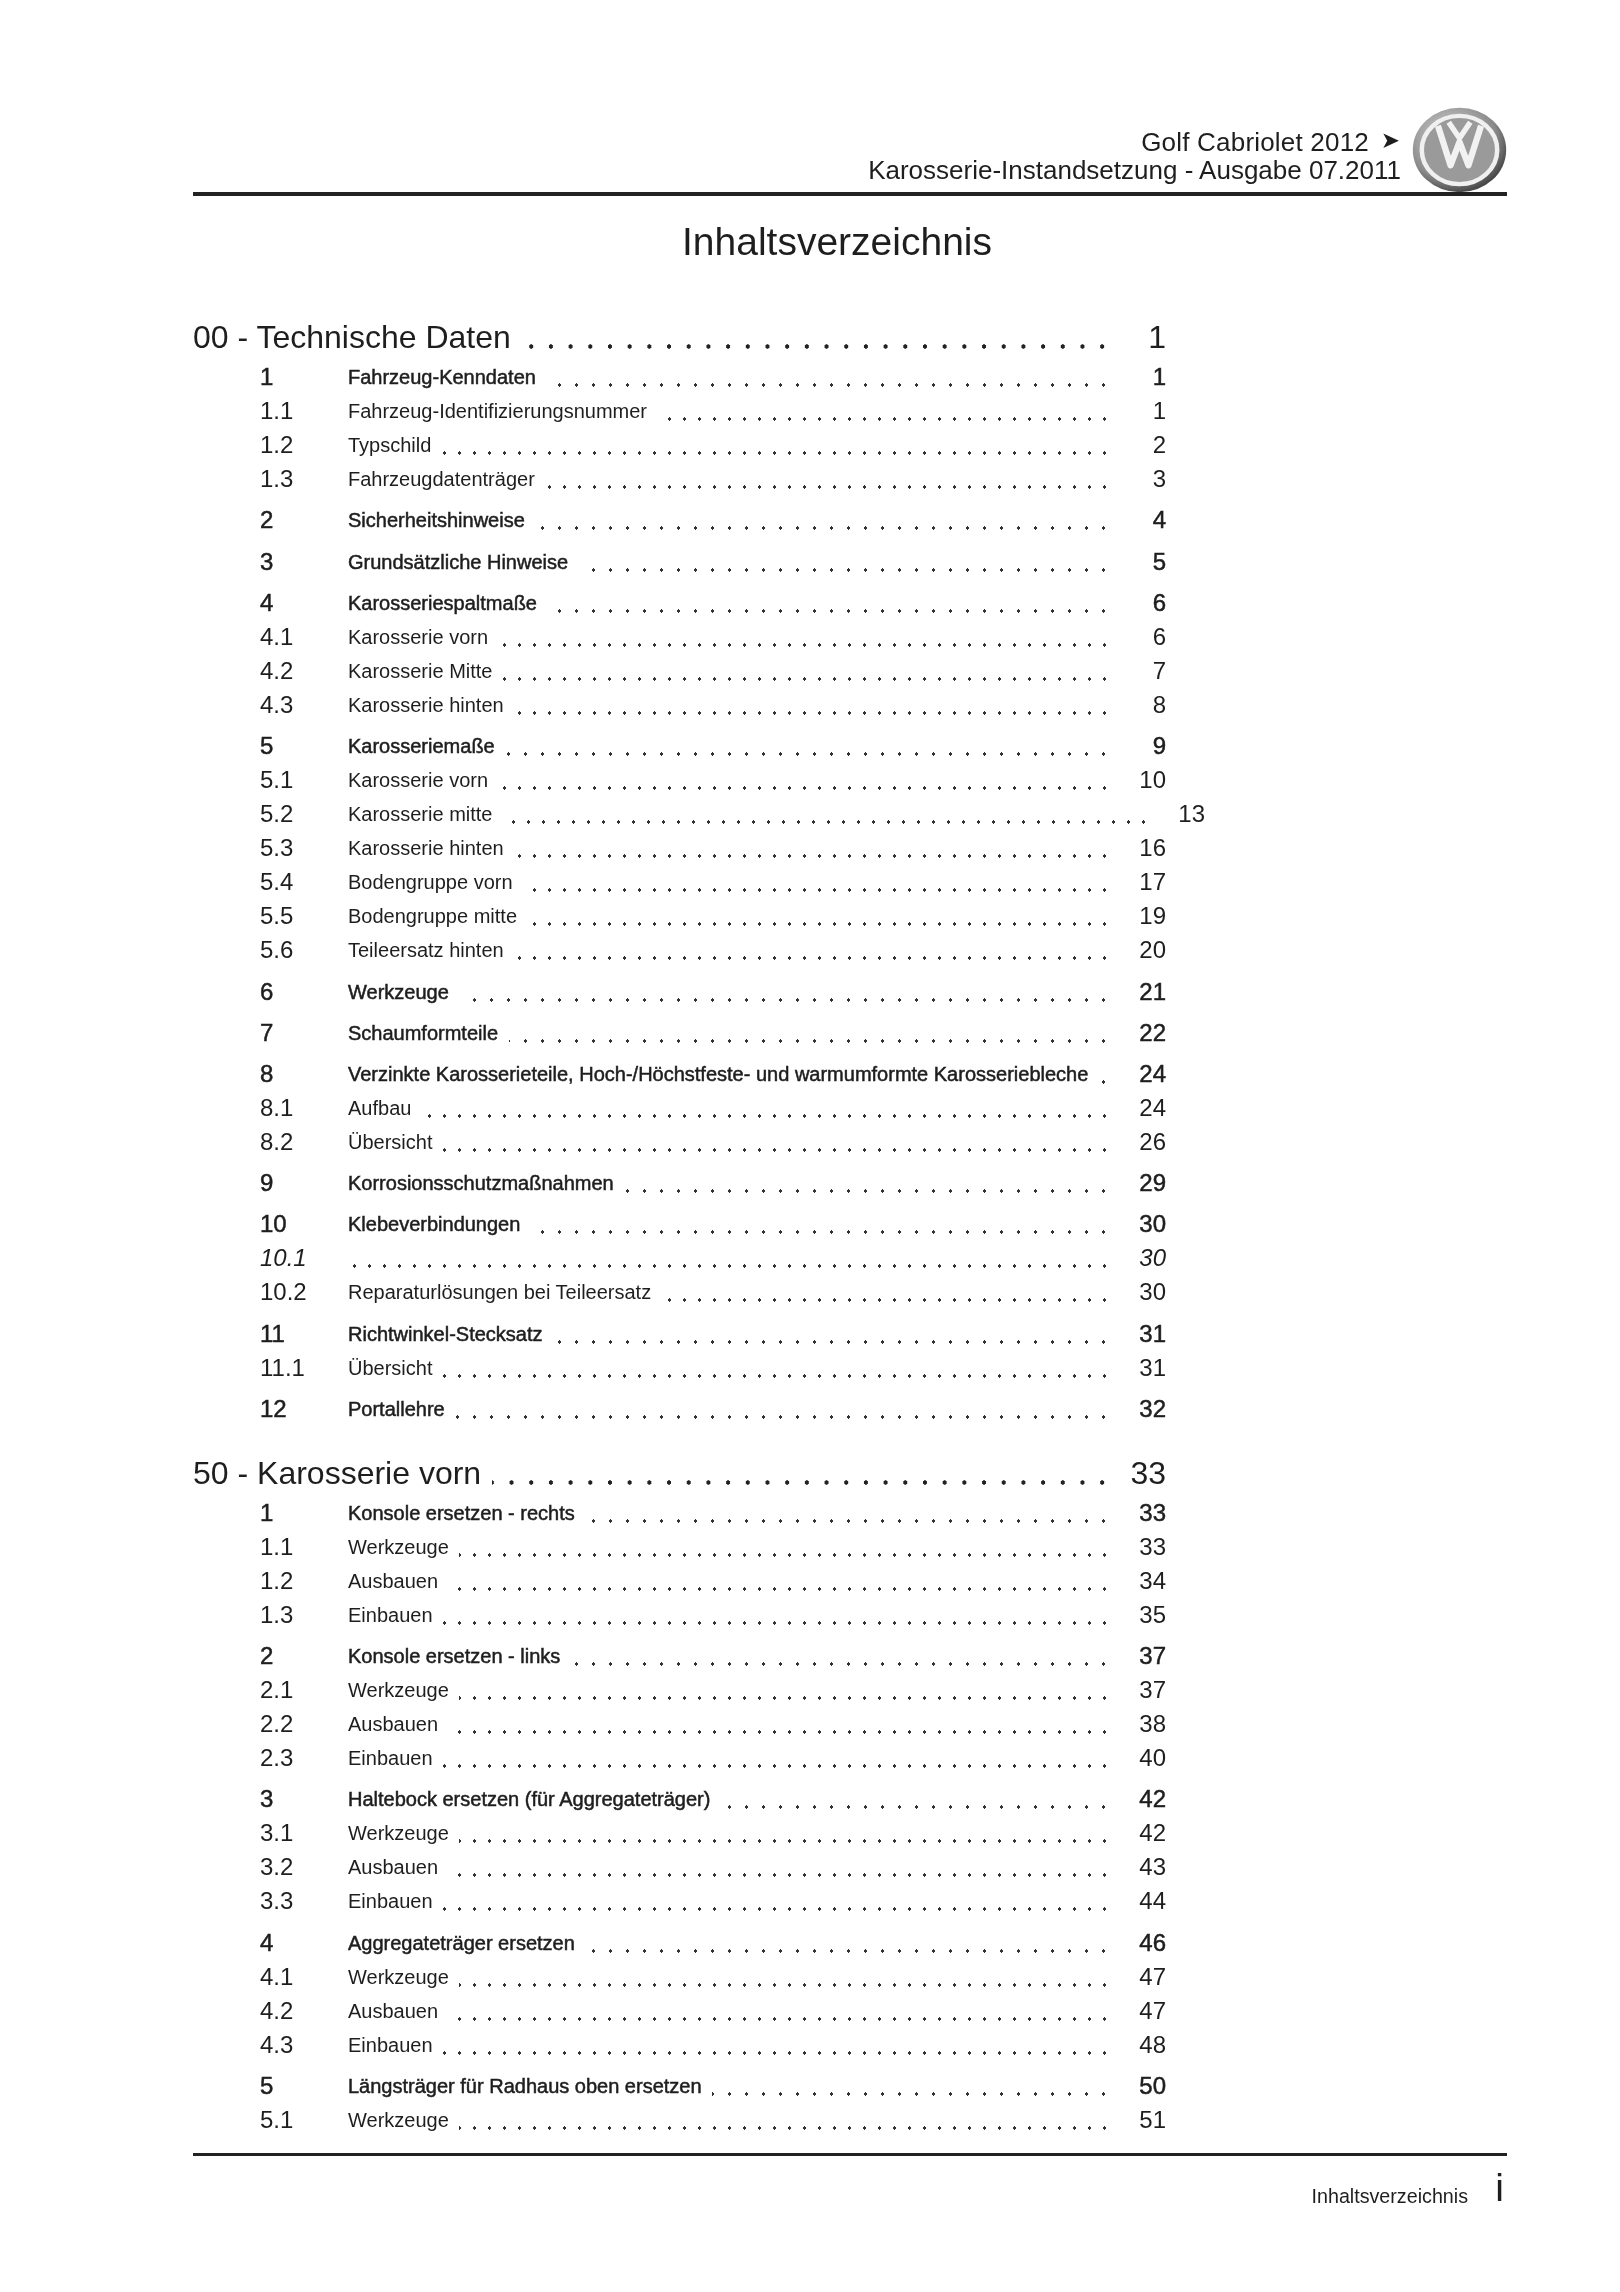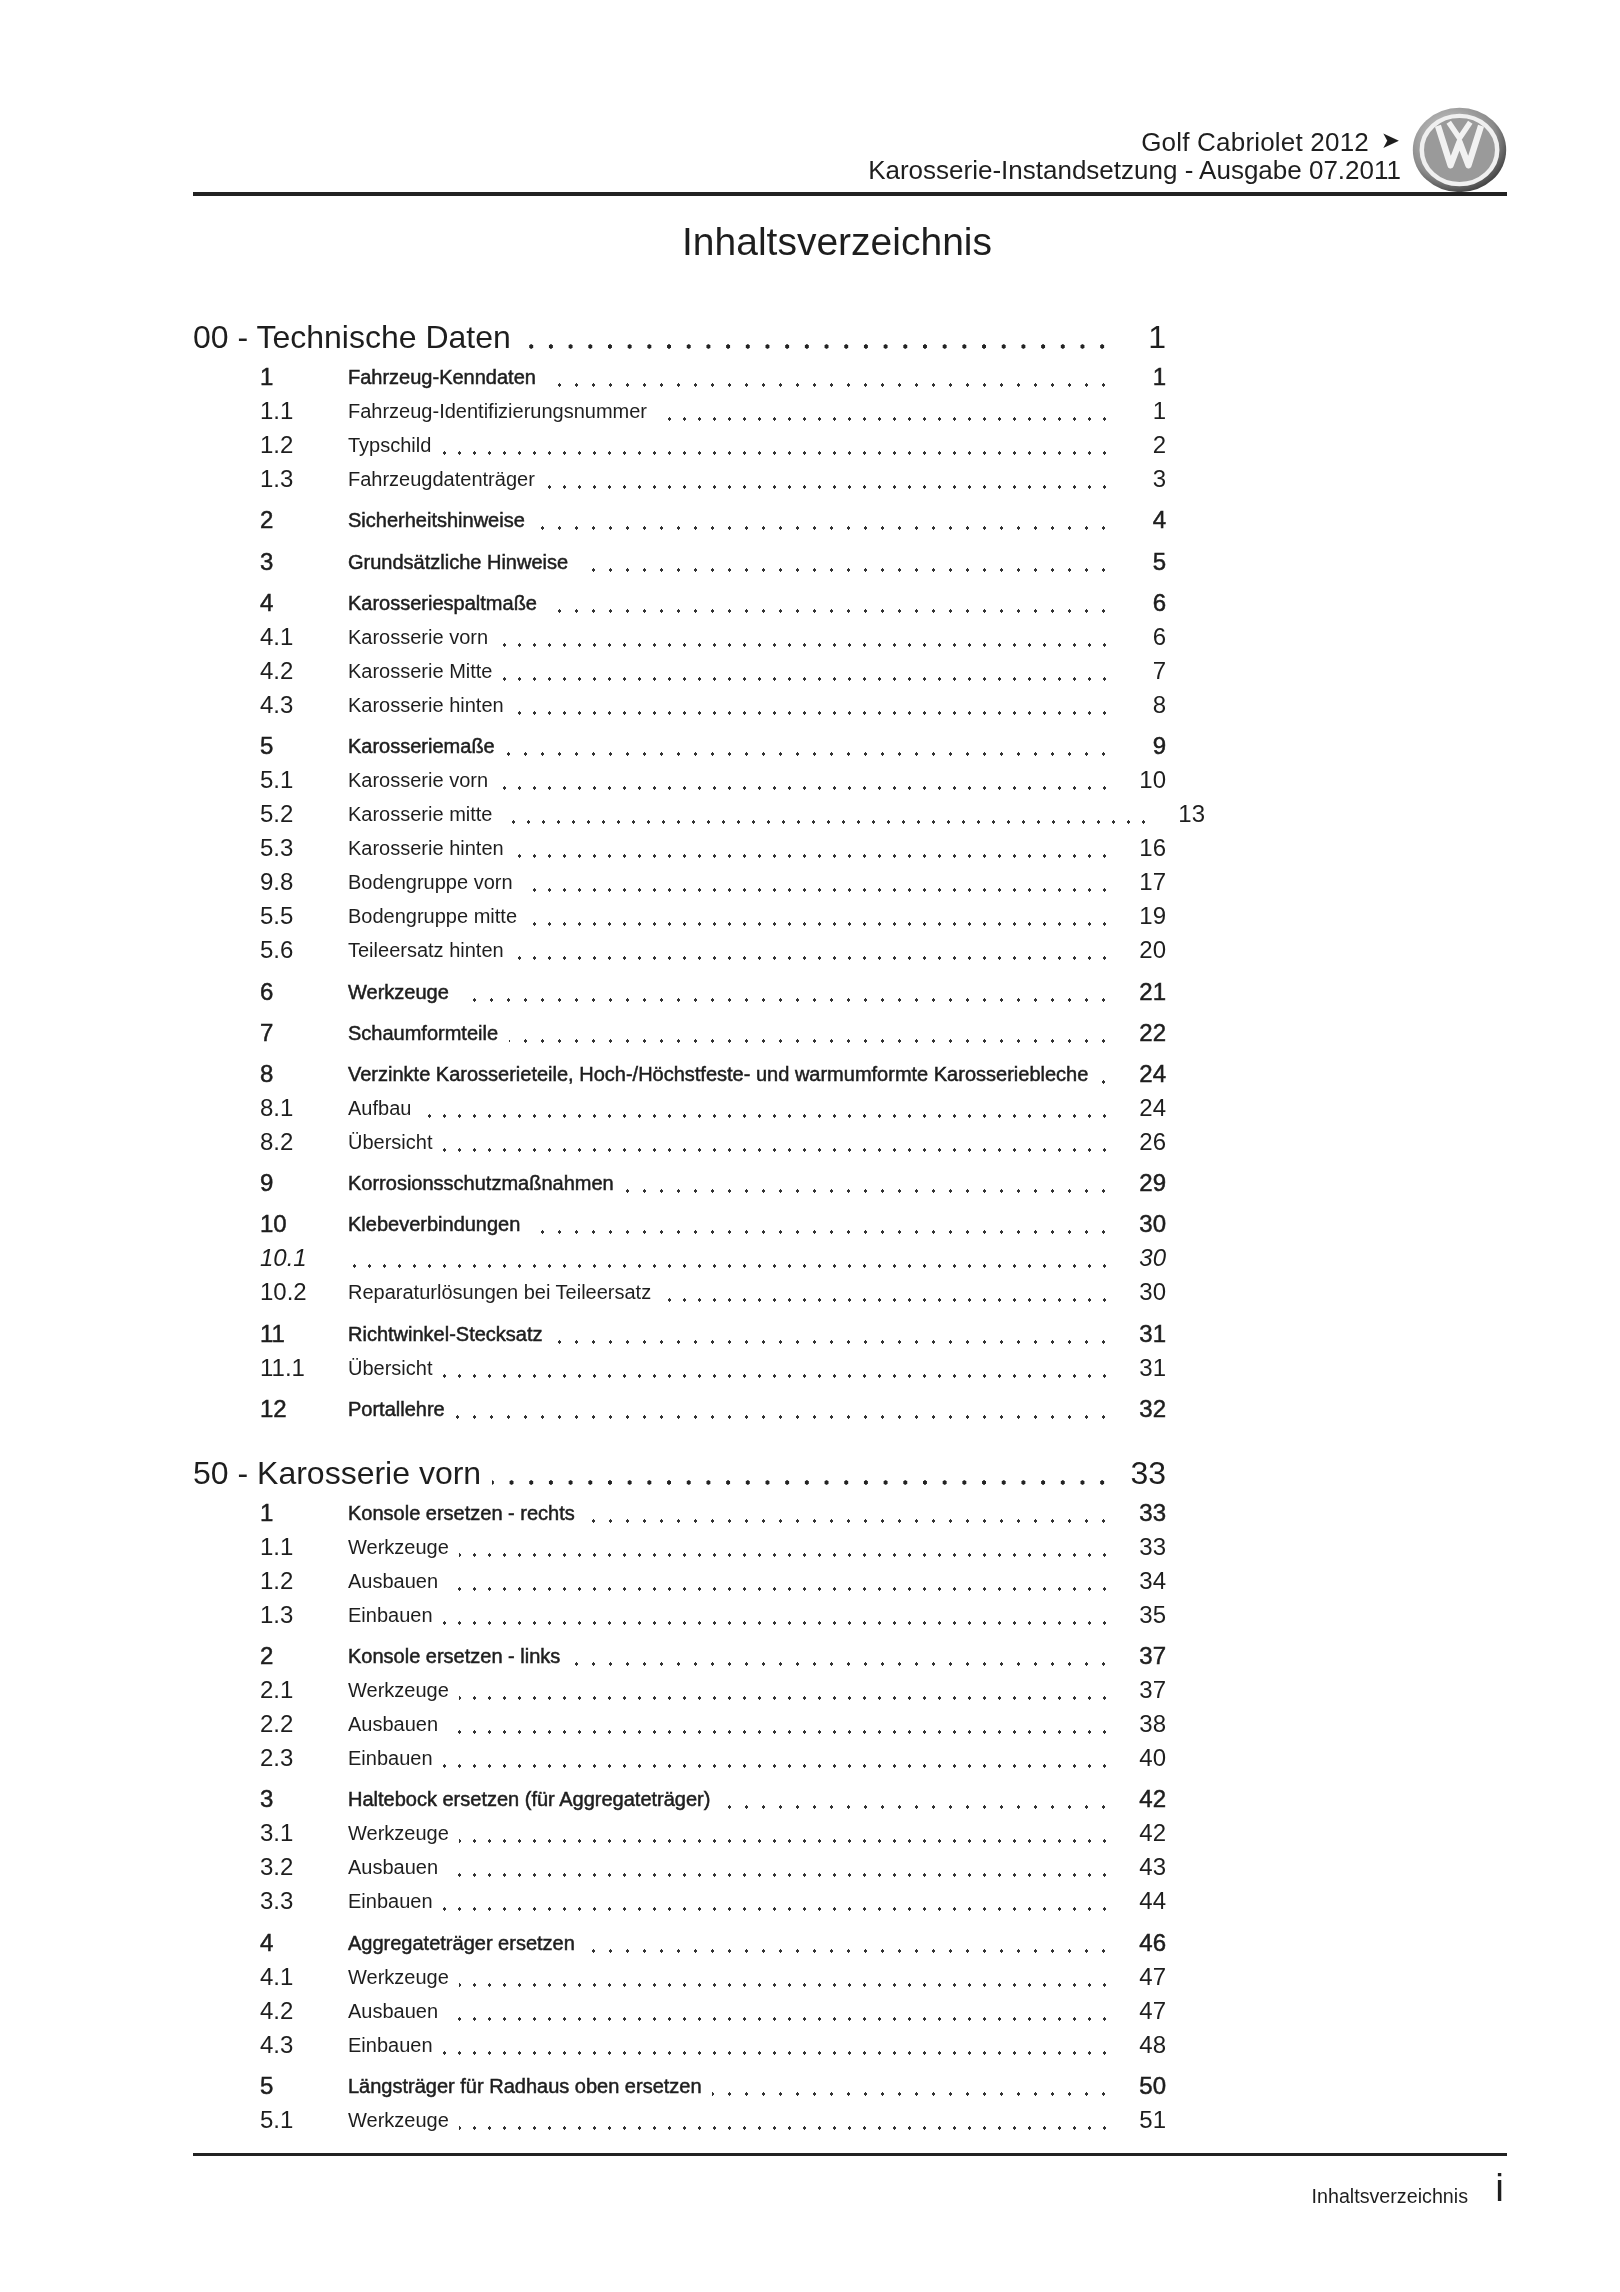--- a/index.html
+++ b/index.html
@@ -157,21 +157,21 @@
       <span class="page">13</span>
     </div>
     <div class="row l2" style="top: 830px;">
       <span class="leader"></span>
       <span class="num">5.3</span>
       <span class="title">Karosserie hinten</span>
       <span class="page">16</span>
     </div>
     <div class="row l2" style="top: 864px;">
       <span class="leader"></span>
-      <span class="num">9.8</span>
+      <span class="num">5.4</span>
       <span class="title">Bodengruppe vorn</span>
       <span class="page">17</span>
     </div>
     <div class="row l2" style="top: 898px;">
       <span class="leader"></span>
       <span class="num">5.5</span>
       <span class="title">Bodengruppe mitte</span>
       <span class="page">19</span>
     </div>
     <div class="row l2" style="top: 932px;">

